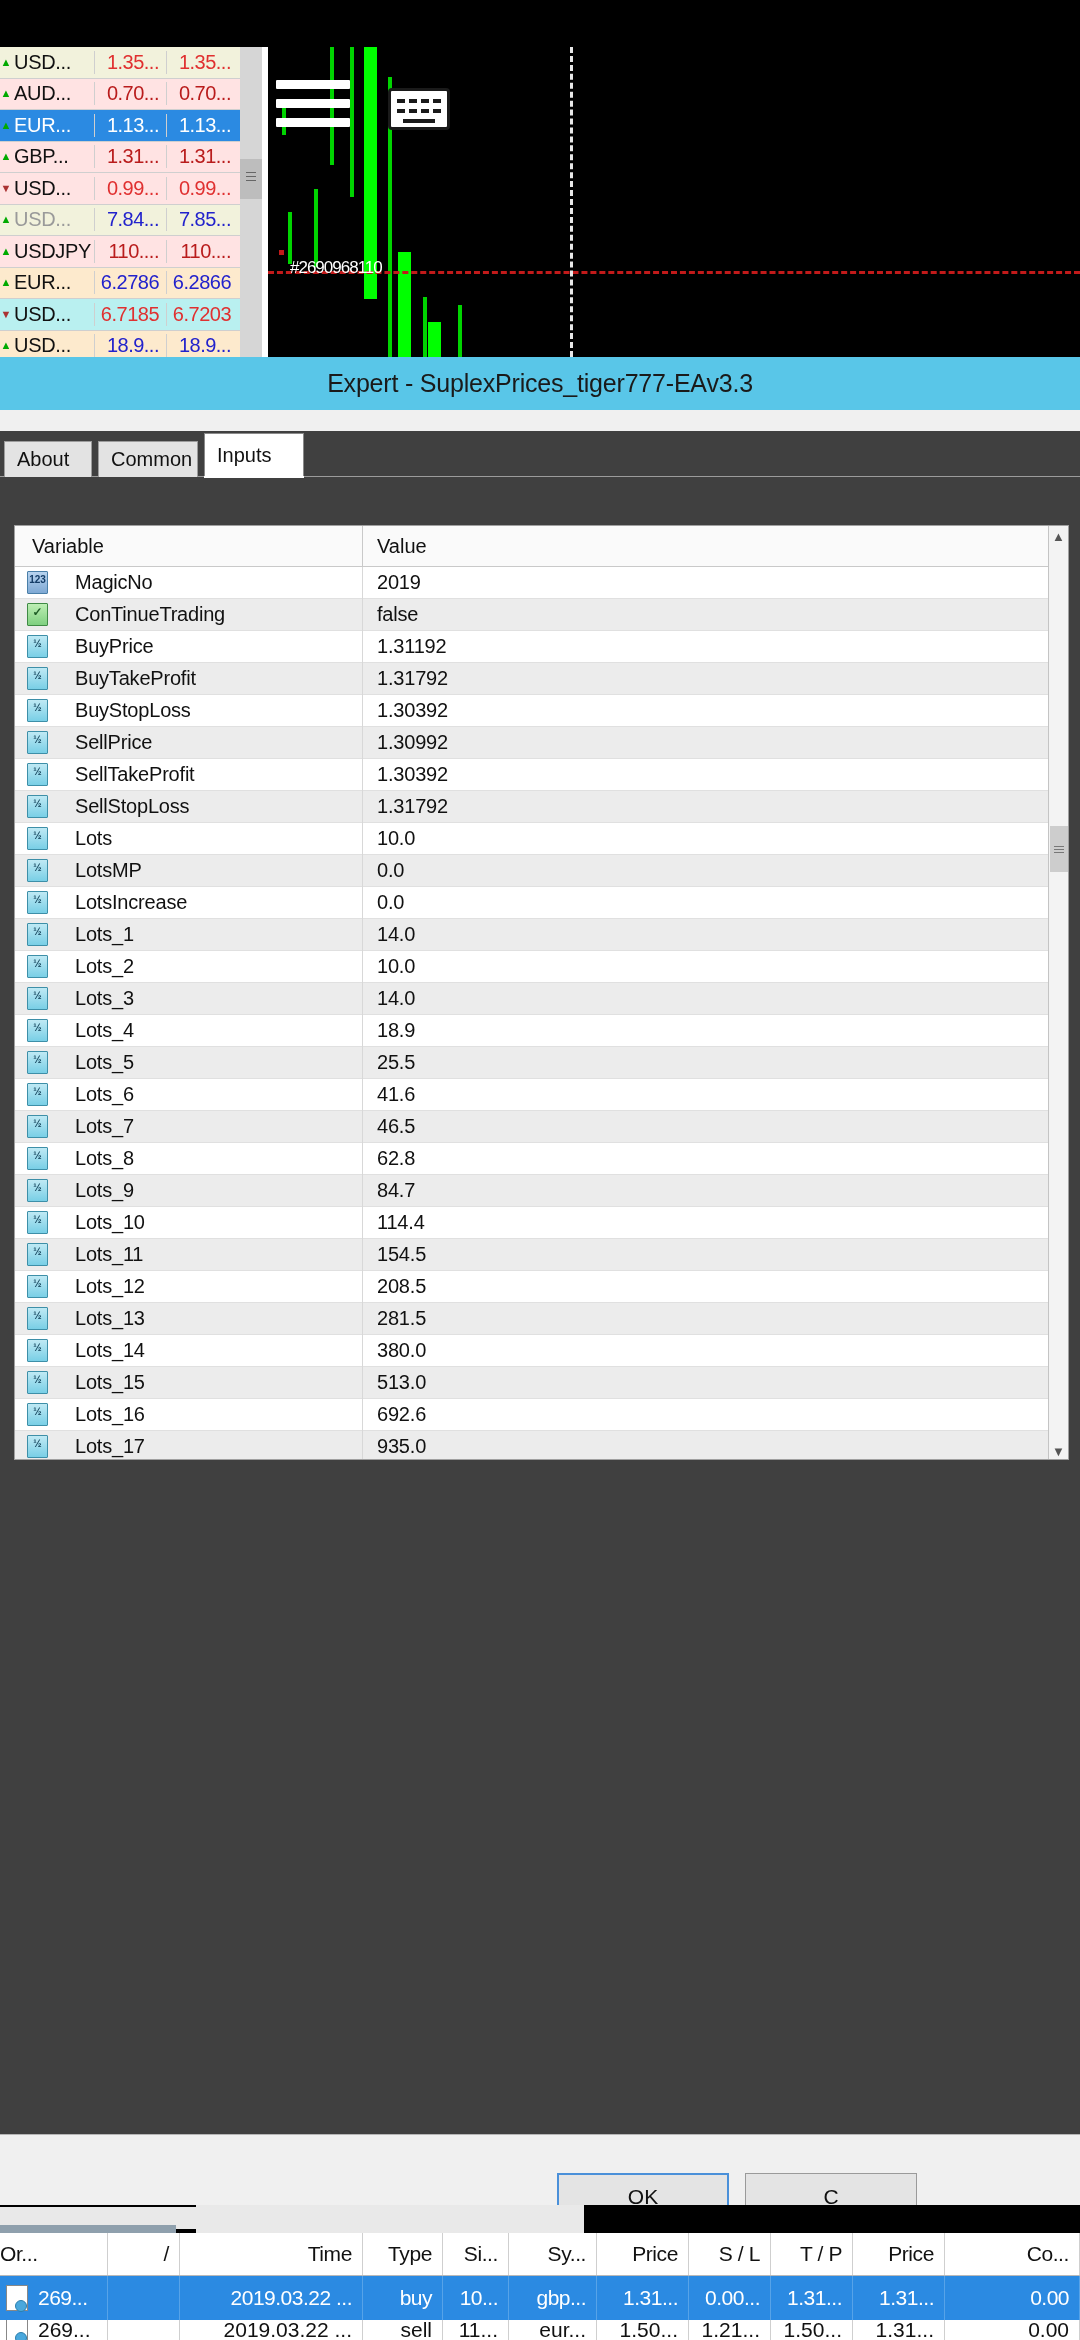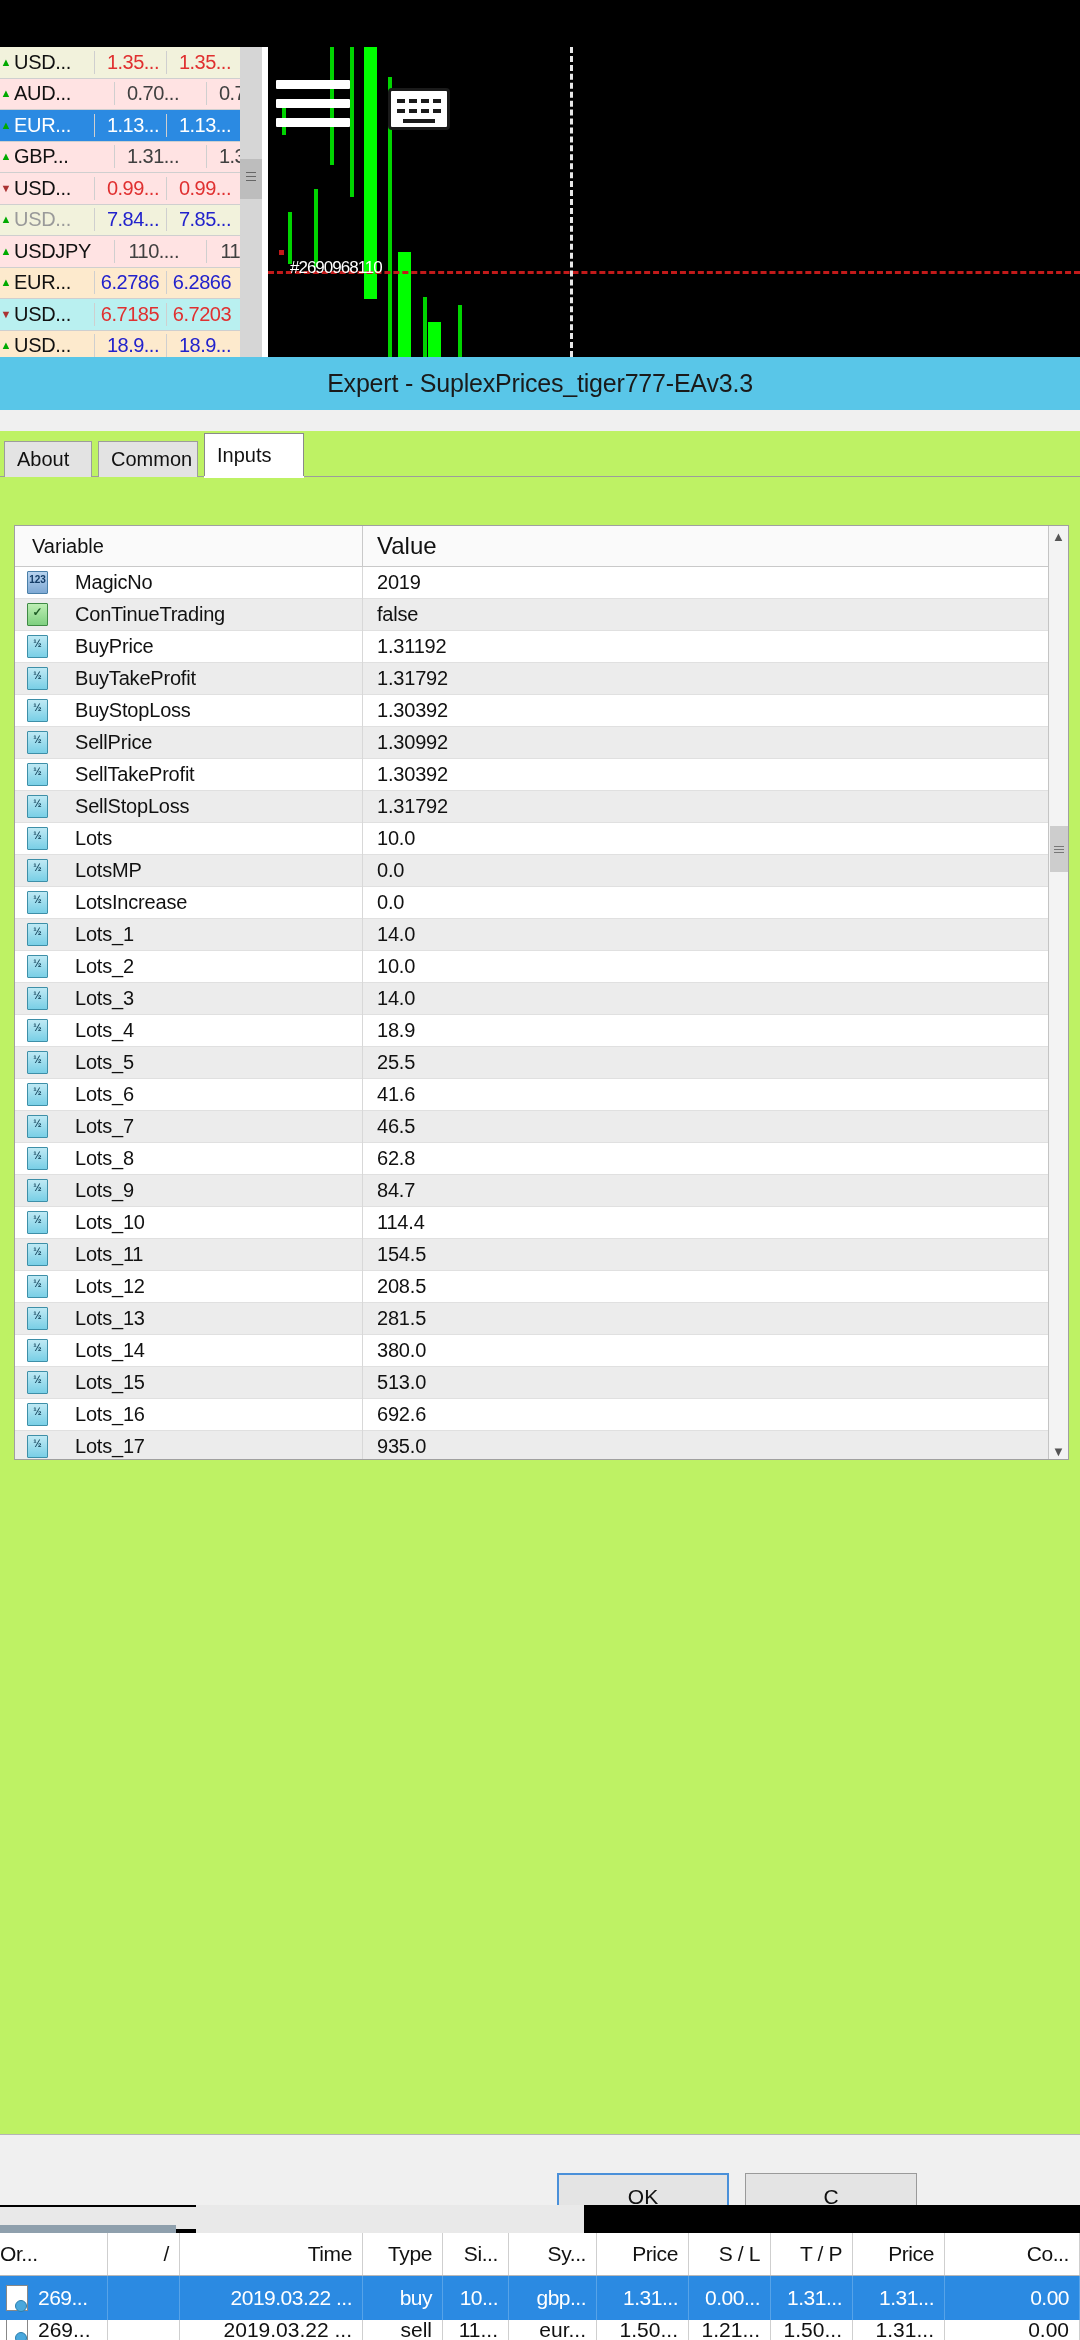--- a/index.html
+++ b/index.html
@@ -23,21 +23,21 @@
   .mw-row .bid, .mw-row .ask {
     flex: 0 0 72px; text-align: right; padding-right: 7px;
     border-left: 1px solid #cfcfcf; letter-spacing: -0.5px;
   }
   .mw-row.bg-yellow { background: #f2f2dc; }
   .mw-row.bg-pink   { background: #ffe3e3; }
   .mw-row.bg-peach  { background: #fdeacd; }
   .mw-row.bg-cyan   { background: #b9f0f0; }
   .mw-row.sel { background: #2b8ae2; }
   .mw-row.sel .sym, .mw-row.sel .bid, .mw-row.sel .ask { color: #fff; }
-  .c-blue { color: #2222cc; } .c-red { color: #e03030; } .c-purple { color: #404040; margin-left: 20px; }
+  .c-blue { color: #2222cc; } .c-red { color: #e03030; } .c-purple { color: #b91c1c; }
 
   .mw-scroll { position: absolute; left: 240px; top: 47px; width: 22px; height: 310px; background: #d6d6d6; }
   .mw-scroll .thumb { position: absolute; left: 0; top: 112px; width: 22px; height: 40px; background: #bdbdbd; }
   .mw-scroll .grip { position: absolute; left: 6px; top: 125px; width: 10px; height: 1px;
                      box-shadow: 0 0 0 0 #666, 0 4px 0 0 #666, 0 8px 0 0 #666; background: #666; }
   .mw-gutter { position: absolute; left: 262px; top: 47px; width: 6px; height: 310px; background: #fff; }
 
   .chart { position: absolute; left: 268px; top: 47px; width: 812px; height: 310px; background: #000; overflow: hidden; }
   .candle { position: absolute; background: #00d400; }
   .candle.body { background: #00ff00; }
@@ -51,36 +51,36 @@
   .overlay-hamburger { position: absolute; left: 276px; top: 80px; width: 74px; height: 48px; }
   .overlay-hamburger i { display: block; height: 9px; background: #fff; margin-bottom: 10px; border-radius: 1px; }
   .overlay-kbd { position: absolute; left: 388px; top: 88px; width: 62px; height: 42px;
                  background: #fff; border: 3px solid #1a1a1a; border-radius: 4px; }
   .overlay-kbd .k { position: absolute; background: #1a1a1a; height: 4px; }
 
   
   .dialog { position: absolute; left: 0; top: 357px; width: 1080px; height: 1848px; background: #f0f0f0; }
   .dlg-title { height: 53px; background: #59c6e8; display: flex; align-items: center; justify-content: center;
                color: #1a1a1a; font-size: 25px; letter-spacing: -0.2px; }
-  .dlg-body { position: relative; height: 1795px; background: #bef264; text-decoration: underline; }
+  .dlg-body { position: relative; height: 1795px; background: #404040; text-decoration: underline; }
 
   .tabstrip { position: relative; height: 46px; margin-top: 21px; padding-left: 4px; }
   .tab { position: absolute; top: 10px; height: 36px; background: #e3e3e3; border: 1px solid #9c9c9c;
          border-bottom: none; display: flex; align-items: center; padding: 0 12px;
          font-size: 20px; color: #111; }
   .tab.active { top: 2px; height: 44px; background: #fff; border-color: #8a8a8a; z-index: 3; }
   .tab-underline { position: absolute; left: 0; top: 45px; width: 1080px; height: 1px; background: #9c9c9c; }
   .tab-underline-mask { position: absolute; top: 45px; height: 2px; background: #fff; z-index: 4; }
 
   .grid-wrap { position: absolute; left: 14px; top: 94px; width: 1055px; height: 935px;
                background: #fff; border: 1px solid #a0a0a0; overflow: hidden; }
   .grid-head { display: flex; height: 41px; background: #fafafa; border-bottom: 1px solid #c9c9c9; }
   .grid-head .h-var { flex: 0 0 348px; padding: 0 0 0 17px; display: flex; align-items: center;
                       font-size: 20px; color: #111; border-right: 1px solid #c9c9c9; }
-  .grid-head .h-val { flex: 1; padding-left: 14px; display: flex; align-items: center; font-size: 24px; color: #111; }
+  .grid-head .h-val { flex: 1; padding-left: 14px; display: flex; align-items: center; font-size: 20px; color: #111; }
 
   .grid-rows { height: 892px; overflow: hidden; }
   .g-row { display: flex; height: 32px; align-items: center; border-bottom: 1px solid #e0e0e0; background: #fff; }
   .g-row.alt { background: #ececec; }
   .g-row .cell-var { flex: 0 0 348px; display: flex; align-items: center; border-right: 1px solid #d8d8d8;
                      height: 32px; padding-left: 12px; gap: 18px; }
   .g-row .cell-val { flex: 1; padding-left: 14px; font-size: 20px; color: #111; letter-spacing: -0.2px; }
   .g-row .vname { font-size: 20px; color: #111; letter-spacing: -0.2px; margin-left: 9px; }
 
   .vicon { width: 21px; height: 23px; position: relative; flex: 0 0 21px; }

